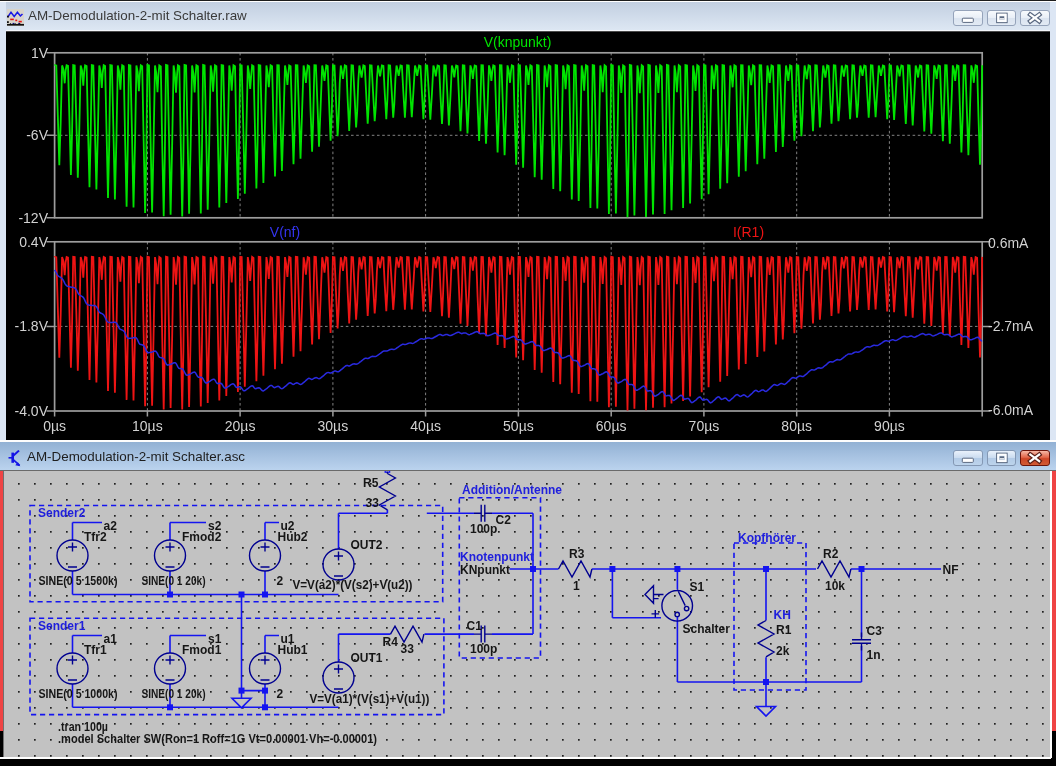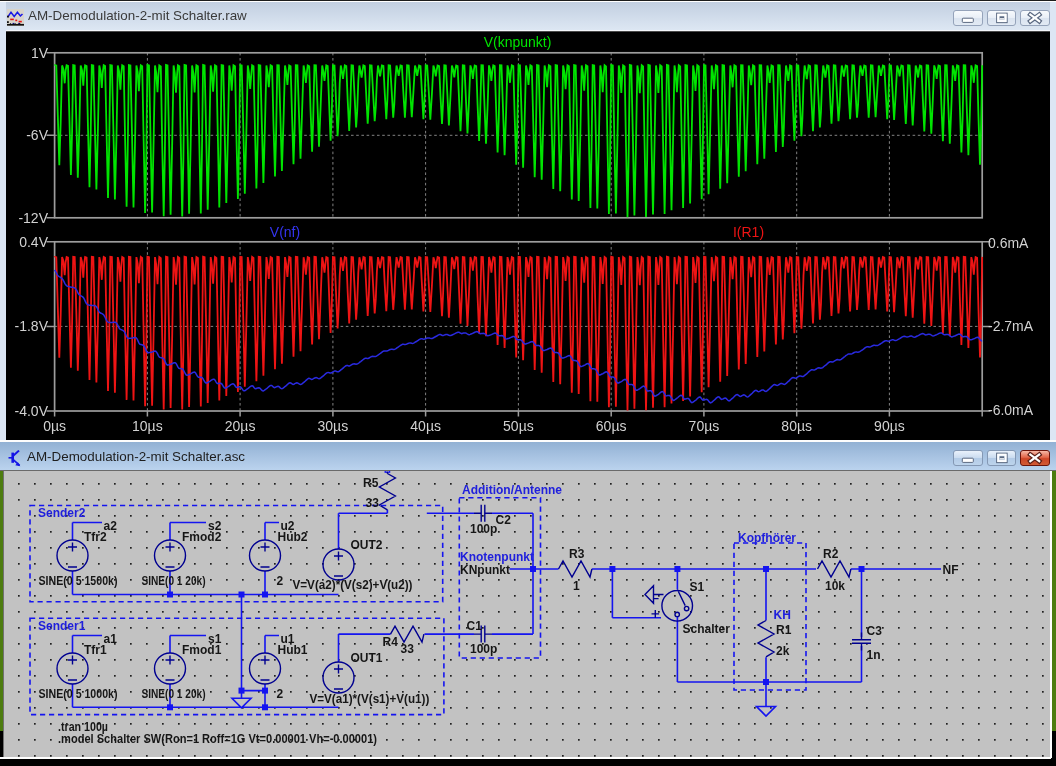--- a/index.html
+++ b/index.html
@@ -88,21 +88,21 @@
 <text x="285" y="237" fill="#3434f0" font-size="14" text-anchor="middle">V(nf)</text>
 <text x="748.5" y="237" fill="#ee1414" font-size="14" text-anchor="middle">I(R1)</text>
 <use href="#tr" clip-path="url(#cp1)" stroke="#00e400" stroke-width="1.8" fill="none"></use>
 <g clip-path="url(#cp2)">
         <use href="#tr" transform="translate(0 191.040) scale(1 1.009917)" stroke="#ee1414" stroke-width="1.8" fill="none"></use>
       </g>
 <path d="M54.6 270.0L55.5 271.4L56.5 273.2L57.4 274.9L58.3 276.0L59.2 276.6L60.2 277.2L61.1 277.8L62.0 278.5L62.9 279.7L63.9 281.4L64.8 283.3L65.7 284.9L66.7 285.9L67.6 286.3L68.5 286.6L69.4 286.8L70.4 287.0L71.3 287.2L72.2 287.3L73.2 287.4L74.1 287.7L75.0 288.1L75.9 289.1L76.9 290.7L77.8 292.7L78.7 294.3L79.6 295.1L80.6 295.6L81.5 296.2L82.4 296.7L83.4 297.6L84.3 299.1L85.2 301.1L86.1 303.0L87.1 304.3L88.0 304.9L88.9 305.1L89.8 305.2L90.8 305.3L91.7 305.5L92.6 305.4L93.6 305.4L94.5 305.5L95.4 305.8L96.3 306.6L97.3 308.1L98.2 310.1L99.1 311.9L100.1 312.8L101.0 313.2L101.9 313.7L102.8 314.2L103.8 315.0L104.7 316.5L105.6 318.5L106.5 320.4L107.5 321.8L108.4 322.3L109.3 322.4L110.3 322.4L111.2 322.5L112.1 322.5L113.0 322.3L114.0 322.2L114.9 322.2L115.8 322.4L116.7 323.3L117.7 325.0L118.6 327.0L119.5 328.7L120.5 329.4L121.4 329.7L122.3 330.1L123.2 330.6L124.2 331.5L125.1 333.2L126.0 335.3L127.0 337.1L127.9 338.2L128.8 338.4L129.7 338.3L130.7 338.2L131.6 338.2L132.5 338.0L133.4 337.7L134.4 337.5L135.3 337.5L136.2 337.9L137.2 339.1L138.1 341.1L139.0 343.1L139.9 344.2L140.9 344.4L141.8 344.7L142.7 345.0L143.6 345.6L144.6 347.0L145.5 349.0L146.4 351.0L147.4 352.3L148.3 352.7L149.2 352.6L150.1 352.4L151.1 352.2L152.0 352.0L152.9 351.6L153.9 351.2L154.8 351.1L155.7 351.2L156.6 352.1L157.6 353.9L158.5 355.9L159.4 357.2L160.3 357.5L161.3 357.7L162.2 357.9L163.1 358.3L164.1 359.5L165.0 361.4L165.9 363.4L166.8 364.7L167.8 365.1L168.7 364.9L169.6 364.6L170.6 364.3L171.5 364.0L172.4 363.5L173.3 363.0L174.3 362.7L175.2 362.7L176.1 363.5L177.0 365.2L178.0 367.2L178.9 368.4L179.8 368.5L180.8 368.6L181.7 368.7L182.6 369.0L183.5 370.1L184.5 372.0L185.4 373.8L186.3 375.0L187.2 375.3L188.2 374.9L189.1 374.5L190.0 374.1L191.0 373.7L191.9 373.1L192.8 372.5L193.7 372.2L194.7 372.1L195.6 373.0L196.5 374.6L197.5 376.4L198.4 377.3L199.3 377.2L200.2 377.2L201.2 377.2L202.1 377.6L203.0 378.7L203.9 380.5L204.9 382.1L205.8 383.0L206.7 382.9L207.7 382.5L208.6 381.9L209.5 381.5L210.4 380.9L211.4 380.2L212.3 379.6L213.2 379.2L214.1 379.2L215.1 380.2L216.0 381.8L216.9 383.2L217.9 383.6L218.8 383.4L219.7 383.3L220.6 383.3L221.6 383.7L222.5 385.0L223.4 386.6L224.4 387.8L225.3 388.2L226.2 387.9L227.1 387.3L228.1 386.7L229.0 386.2L229.9 385.4L230.8 384.7L231.8 384.1L232.7 383.7L233.6 383.9L234.6 385.0L235.5 386.5L236.4 387.4L237.3 387.3L238.3 387.0L239.2 386.8L240.1 386.8L241.0 387.4L242.0 388.7L242.9 390.1L243.8 390.8L244.8 390.7L245.7 390.1L246.6 389.4L247.5 388.8L248.5 388.2L249.4 387.3L250.3 386.5L251.3 385.9L252.2 385.7L253.1 386.2L254.0 387.4L255.0 388.5L255.9 388.7L256.8 388.3L257.7 388.0L258.7 387.7L259.6 387.9L260.5 388.7L261.5 389.9L262.4 390.8L263.3 390.9L264.2 390.4L265.2 389.7L266.1 389.0L267.0 388.3L267.9 387.5L268.9 386.6L269.8 385.9L270.7 385.4L271.7 385.4L272.6 386.2L273.5 387.2L274.4 387.7L275.4 387.3L276.3 386.9L277.2 386.5L278.2 386.3L279.1 386.7L280.0 387.6L280.9 388.4L281.9 388.7L282.8 388.4L283.7 387.7L284.6 386.9L285.6 386.2L286.5 385.4L287.4 384.5L288.4 383.7L289.3 383.0L290.2 382.7L291.1 383.1L292.1 383.9L293.0 384.4L293.9 384.2L294.8 383.7L295.8 383.2L296.7 382.8L297.6 382.9L298.6 383.5L299.5 384.2L300.4 384.5L301.3 384.3L302.3 383.6L303.2 382.8L304.1 382.1L305.1 381.3L306.0 380.4L306.9 379.6L307.8 378.8L308.8 378.3L309.7 378.4L310.6 378.9L311.5 379.4L312.5 379.3L313.4 378.7L314.3 378.2L315.3 377.8L316.2 377.6L317.1 377.9L318.0 378.4L319.0 378.7L319.9 378.5L320.8 377.9L321.7 377.2L322.7 376.4L323.6 375.7L324.5 374.8L325.5 373.9L326.4 373.2L327.3 372.6L328.2 372.4L329.2 372.7L330.1 373.0L331.0 373.0L332.0 372.5L332.9 371.9L333.8 371.4L334.7 371.1L335.7 371.1L336.6 371.5L337.5 371.8L338.4 371.7L339.4 371.1L340.3 370.4L341.2 369.6L342.2 368.9L343.1 368.1L344.0 367.3L344.9 366.5L345.9 365.8L346.8 365.5L347.7 365.6L348.6 365.9L349.6 365.9L350.5 365.4L351.4 364.8L352.4 364.3L353.3 363.9L354.2 363.8L355.1 364.0L356.1 364.2L357.0 364.1L357.9 363.7L358.9 363.0L359.8 362.2L360.7 361.6L361.6 360.8L362.6 360.0L363.5 359.3L364.4 358.6L365.3 358.2L366.3 358.2L367.2 358.4L368.1 358.4L369.1 358.0L370.0 357.4L370.9 356.9L371.8 356.5L372.8 356.3L373.7 356.4L374.6 356.6L375.5 356.6L376.5 356.2L377.4 355.5L378.3 354.8L379.3 354.2L380.2 353.5L381.1 352.8L382.0 352.1L383.0 351.4L383.9 351.0L384.8 350.9L385.8 351.1L386.7 351.1L387.6 350.8L388.5 350.3L389.5 349.8L390.4 349.4L391.3 349.2L392.2 349.3L393.2 349.5L394.1 349.5L395.0 349.1L396.0 348.6L396.9 347.9L397.8 347.3L398.7 346.7L399.7 346.0L400.6 345.4L401.5 344.8L402.5 344.3L403.4 344.3L404.3 344.4L405.2 344.6L406.2 344.4L407.1 343.9L408.0 343.5L408.9 343.1L409.9 342.9L410.8 343.0L411.7 343.3L412.7 343.4L413.6 343.1L414.5 342.6L415.4 342.0L416.4 341.5L417.3 340.9L418.2 340.3L419.1 339.7L420.1 339.1L421.0 338.8L421.9 338.7L422.9 339.0L423.8 339.2L424.7 339.1L425.6 338.7L426.6 338.3L427.5 338.0L428.4 337.9L429.4 338.1L430.3 338.4L431.2 338.6L432.1 338.5L433.1 338.0L434.0 337.5L434.9 337.0L435.8 336.5L436.8 336.0L437.7 335.4L438.6 334.9L439.6 334.6L440.5 334.6L441.4 335.0L442.3 335.4L443.3 335.4L444.2 335.1L445.1 334.8L446.0 334.5L447.0 334.5L447.9 334.8L448.8 335.3L449.8 335.6L450.7 335.6L451.6 335.2L452.5 334.8L453.5 334.3L454.4 333.9L455.3 333.4L456.3 332.9L457.2 332.5L458.1 332.2L459.0 332.3L460.0 332.8L460.9 333.4L461.8 333.6L462.7 333.3L463.7 333.1L464.6 332.9L465.5 332.9L466.5 333.3L467.4 334.0L468.3 334.6L469.2 334.7L470.2 334.4L471.1 334.0L472.0 333.6L472.9 333.2L473.9 332.7L474.8 332.3L475.7 331.9L476.7 331.6L477.6 331.8L478.5 332.5L479.4 333.3L480.4 333.7L481.3 333.5L482.2 333.4L483.2 333.3L484.1 333.4L485.0 333.9L485.9 334.8L486.9 335.6L487.8 335.8L488.7 335.6L489.6 335.3L490.6 334.9L491.5 334.6L492.4 334.1L493.4 333.6L494.3 333.3L495.2 333.1L496.1 333.4L497.1 334.2L498.0 335.2L498.9 335.8L499.8 335.7L500.8 335.7L501.7 335.6L502.6 335.8L503.6 336.5L504.5 337.6L505.4 338.6L506.3 339.0L507.3 338.8L508.2 338.5L509.1 338.2L510.1 337.8L511.0 337.4L511.9 337.0L512.8 336.6L513.8 336.5L514.7 336.8L515.6 337.8L516.5 339.1L517.5 339.8L518.4 339.8L519.3 339.8L520.3 339.8L521.2 340.1L522.1 340.9L523.0 342.2L524.0 343.4L524.9 344.0L525.8 343.9L526.7 343.5L527.7 343.2L528.6 342.9L529.5 342.5L530.5 342.0L531.4 341.7L532.3 341.6L533.2 342.0L534.2 343.1L535.1 344.6L536.0 345.5L537.0 345.6L537.9 345.6L538.8 345.6L539.7 345.9L540.7 346.9L541.6 348.4L542.5 349.8L543.4 350.5L544.4 350.4L545.3 350.1L546.2 349.8L547.2 349.5L548.1 349.0L549.0 348.5L549.9 348.2L550.9 348.0L551.8 348.5L552.7 349.8L553.6 351.4L554.6 352.5L555.5 352.6L556.4 352.6L557.4 352.7L558.3 353.0L559.2 354.1L560.1 355.7L561.1 357.3L562.0 358.1L562.9 358.1L563.9 357.8L564.8 357.4L565.7 357.1L566.6 356.6L567.6 356.1L568.5 355.7L569.4 355.6L570.3 356.0L571.3 357.4L572.2 359.2L573.1 360.4L574.1 360.5L575.0 360.6L575.9 360.7L576.8 361.0L577.8 362.1L578.7 363.8L579.6 365.5L580.5 366.4L581.5 366.4L582.4 366.1L583.3 365.7L584.3 365.3L585.2 364.8L586.1 364.2L587.0 363.8L588.0 363.6L588.9 364.1L589.8 365.5L590.8 367.4L591.7 368.7L592.6 368.8L593.5 368.8L594.5 368.9L595.4 369.2L596.3 370.3L597.2 372.2L598.2 373.9L599.1 374.9L600.0 374.9L601.0 374.5L601.9 374.0L602.8 373.7L603.7 373.1L604.7 372.5L605.6 372.0L606.5 371.7L607.4 372.2L608.4 373.6L609.3 375.5L610.2 376.9L611.2 377.0L612.1 377.0L613.0 377.0L613.9 377.3L614.9 378.4L615.8 380.2L616.7 382.0L617.7 383.0L618.6 383.0L619.5 382.5L620.4 382.0L621.4 381.6L622.3 381.0L623.2 380.2L624.1 379.7L625.1 379.4L626.0 379.8L626.9 381.2L627.9 383.1L628.8 384.4L629.7 384.5L630.6 384.4L631.6 384.4L632.5 384.6L633.4 385.7L634.4 387.5L635.3 389.3L636.2 390.2L637.1 390.2L638.1 389.7L639.0 389.1L639.9 388.6L640.8 387.9L641.8 387.1L642.7 386.5L643.6 386.1L644.6 386.5L645.5 387.8L646.4 389.6L647.3 390.9L648.3 390.9L649.2 390.8L650.1 390.7L651.0 390.8L652.0 391.8L652.9 393.5L653.8 395.2L654.8 396.1L655.7 396.0L656.6 395.4L657.5 394.8L658.5 394.3L659.4 393.5L660.3 392.7L661.3 392.0L662.2 391.5L663.1 391.8L664.0 393.0L665.0 394.7L665.9 395.9L666.8 395.8L667.7 395.6L668.7 395.5L669.6 395.5L670.5 396.4L671.5 398.0L672.4 399.5L673.3 400.4L674.2 400.2L675.2 399.5L676.1 398.8L677.0 398.2L677.9 397.5L678.9 396.5L679.8 395.8L680.7 395.3L681.7 395.4L682.6 396.5L683.5 398.0L684.4 399.1L685.4 399.0L686.3 398.7L687.2 398.4L688.2 398.4L689.1 399.1L690.0 400.5L690.9 401.9L691.9 402.6L692.8 402.4L693.7 401.7L694.6 400.9L695.6 400.3L696.5 399.5L697.4 398.5L698.4 397.7L699.3 397.1L700.2 397.1L701.1 398.0L702.1 399.4L703.0 400.3L703.9 400.1L704.8 399.7L705.8 399.4L706.7 399.2L707.6 399.8L708.6 401.0L709.5 402.2L710.4 402.8L711.3 402.5L712.3 401.8L713.2 401.0L714.1 400.2L715.1 399.4L716.0 398.4L716.9 397.6L717.8 396.9L718.8 396.8L719.7 397.5L720.6 398.7L721.5 399.4L722.5 399.1L723.4 398.7L724.3 398.3L725.3 398.0L726.2 398.4L727.1 399.4L728.0 400.5L729.0 400.9L729.9 400.5L730.8 399.7L731.7 398.9L732.7 398.1L733.6 397.3L734.5 396.3L735.5 395.4L736.4 394.7L737.3 394.5L738.2 395.0L739.2 395.9L740.1 396.5L741.0 396.2L742.0 395.6L742.9 395.2L743.8 394.8L744.7 395.1L745.7 395.9L746.6 396.7L747.5 397.0L748.4 396.6L749.4 395.8L750.3 394.9L751.2 394.1L752.2 393.3L753.1 392.2L754.0 391.4L754.9 390.6L755.9 390.3L756.8 390.7L757.7 391.4L758.6 391.8L759.6 391.4L760.5 390.8L761.4 390.3L762.4 389.9L763.3 390.0L764.2 390.6L765.1 391.2L766.1 391.4L767.0 390.9L767.9 390.1L768.9 389.2L769.8 388.4L770.7 387.6L771.6 386.6L772.6 385.7L773.5 384.9L774.4 384.6L775.3 384.8L776.3 385.3L777.2 385.5L778.1 385.1L779.1 384.5L780.0 383.9L780.9 383.5L781.8 383.5L782.8 383.9L783.7 384.3L784.6 384.4L785.5 383.9L786.5 383.1L787.4 382.2L788.3 381.4L789.3 380.6L790.2 379.6L791.1 378.8L792.0 378.0L793.0 377.6L793.9 377.7L794.8 378.0L795.8 378.2L796.7 377.7L797.6 377.1L798.5 376.5L799.5 376.0L800.4 375.9L801.3 376.2L802.2 376.5L803.2 376.4L804.1 375.9L805.0 375.1L806.0 374.3L806.9 373.6L807.8 372.8L808.7 371.8L809.7 371.0L810.6 370.3L811.5 369.8L812.4 369.8L813.4 370.1L814.3 370.1L815.2 369.6L816.2 369.0L817.1 368.4L818.0 367.9L818.9 367.8L819.9 368.0L820.8 368.2L821.7 368.1L822.7 367.6L823.6 366.8L824.5 366.0L825.4 365.3L826.4 364.6L827.3 363.7L828.2 362.9L829.1 362.2L830.1 361.8L831.0 361.7L831.9 361.9L832.9 361.9L833.8 361.4L834.7 360.8L835.6 360.3L836.6 359.8L837.5 359.6L838.4 359.8L839.3 359.9L840.3 359.8L841.2 359.3L842.1 358.6L843.1 357.9L844.0 357.2L844.9 356.5L845.8 355.7L846.8 355.0L847.7 354.3L848.6 353.9L849.6 353.9L850.5 354.0L851.4 354.0L852.3 353.6L853.3 353.0L854.2 352.5L855.1 352.1L856.0 351.9L857.0 352.1L857.9 352.2L858.8 352.1L859.8 351.7L860.7 351.0L861.6 350.4L862.5 349.8L863.5 349.1L864.4 348.4L865.3 347.7L866.2 347.1L867.2 346.7L868.1 346.7L869.0 346.9L870.0 347.0L870.9 346.6L871.8 346.1L872.7 345.7L873.7 345.3L874.6 345.2L875.5 345.4L876.5 345.6L877.4 345.5L878.3 345.1L879.2 344.6L880.2 344.0L881.1 343.4L882.0 342.8L882.9 342.1L883.9 341.5L884.8 341.0L885.7 340.7L886.7 340.8L887.6 341.1L888.5 341.2L889.4 340.9L890.4 340.5L891.3 340.1L892.2 339.8L893.2 339.8L894.1 340.1L895.0 340.4L895.9 340.5L896.9 340.1L897.8 339.6L898.7 339.1L899.6 338.6L900.6 338.0L901.5 337.4L902.4 336.9L903.4 336.4L904.3 336.2L905.2 336.4L906.1 336.9L907.1 337.1L908.0 336.9L908.9 336.6L909.8 336.3L910.8 336.0L911.7 336.1L912.6 336.6L913.6 337.0L914.5 337.2L915.4 337.0L916.3 336.5L917.3 336.0L918.2 335.6L919.1 335.1L920.1 334.5L921.0 334.1L921.9 333.7L922.8 333.6L923.8 333.9L924.7 334.5L925.6 334.9L926.5 334.8L927.5 334.5L928.4 334.3L929.3 334.2L930.3 334.4L931.2 335.0L932.1 335.7L933.0 336.0L934.0 335.8L934.9 335.4L935.8 335.0L936.7 334.6L937.7 334.1L938.6 333.6L939.5 333.2L940.5 332.9L941.4 332.9L942.3 333.4L943.2 334.2L944.2 334.8L945.1 334.7L946.0 334.5L947.0 334.4L947.9 334.4L948.8 334.8L949.7 335.6L950.7 336.4L951.6 336.9L952.5 336.8L953.4 336.4L954.4 336.0L955.3 335.7L956.2 335.3L957.2 334.8L958.1 334.4L959.0 334.1L959.9 334.2L960.9 334.9L961.8 335.9L962.7 336.7L963.6 336.7L964.6 336.6L965.5 336.5L966.4 336.6L967.4 337.1L968.3 338.2L969.2 339.2L970.1 339.8L971.1 339.8L972.0 339.5L972.9 339.1L973.9 338.8L974.8 338.4L975.7 337.9L976.6 337.5L977.6 337.3L978.5 337.5L979.4 338.4L980.3 339.8L981.3 340.8L982.2 340.9" clip-path="url(#cp2)" stroke="#2a2ae0" stroke-width="1.5" fill="none"></path>
 </svg>
 </div>
 
-<div style="position:absolute;left:0;top:440px;width:1056px;height:291px;background:#4d7c0f">
+<div style="position:absolute;left:0;top:440px;width:1056px;height:291px;background:#ef4444">
  <div class="tbar" style="top:0;height:1.5px;background:#fdfdfd"></div>
  <div class="tbar" style="top:1.5px;height:28.5px;background:linear-gradient(#92b1d4,#bbd3ee)"></div>
  <div class="tbar" style="top:30px;height:1px;background:#6a6a6a"></div>
  <div style="position:absolute;left:3px;top:31px;width:1px;height:286px;background:#707070"></div>
  <div style="position:absolute;left:4px;top:31px;width:1046px;height:285.5px;background:#c2c2c2"></div>
  <div style="position:absolute;left:1050px;top:31px;width:1.5px;height:287px;background:#fff"></div>
  <div class="tbar" style="top:316.5px;height:2px;background:#fff;width:1051px"></div>
  <svg width="15" height="19" viewBox="0 0 15 19" style="position:absolute;left:8px;top:10px">
       <path d="M0.5 7.8h4.5" stroke="#1414e6" stroke-width="1.6"></path>
       <path d="M4.7 2.6v10.2" stroke="#1414e6" stroke-width="2.6"></path>

